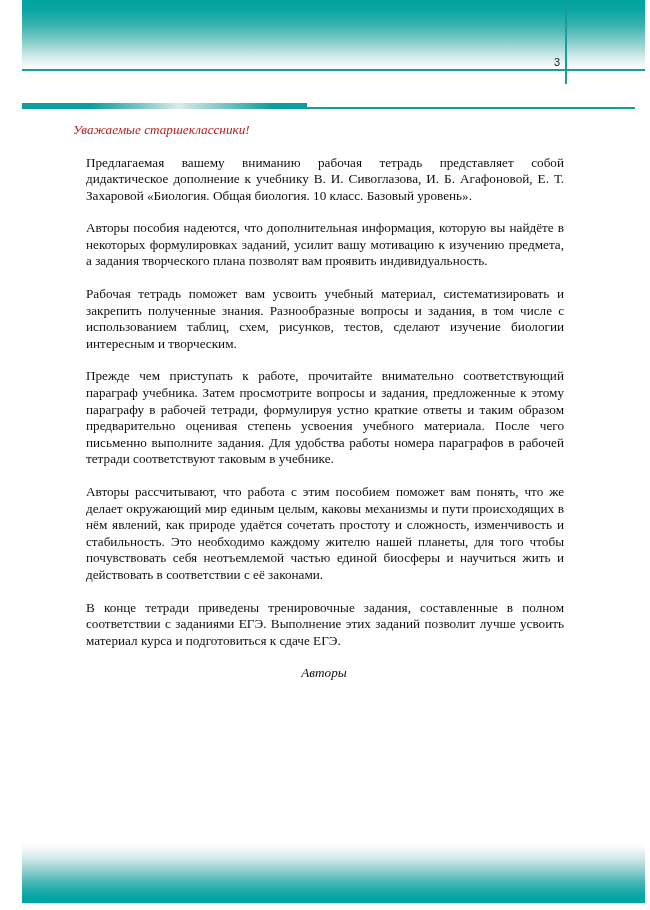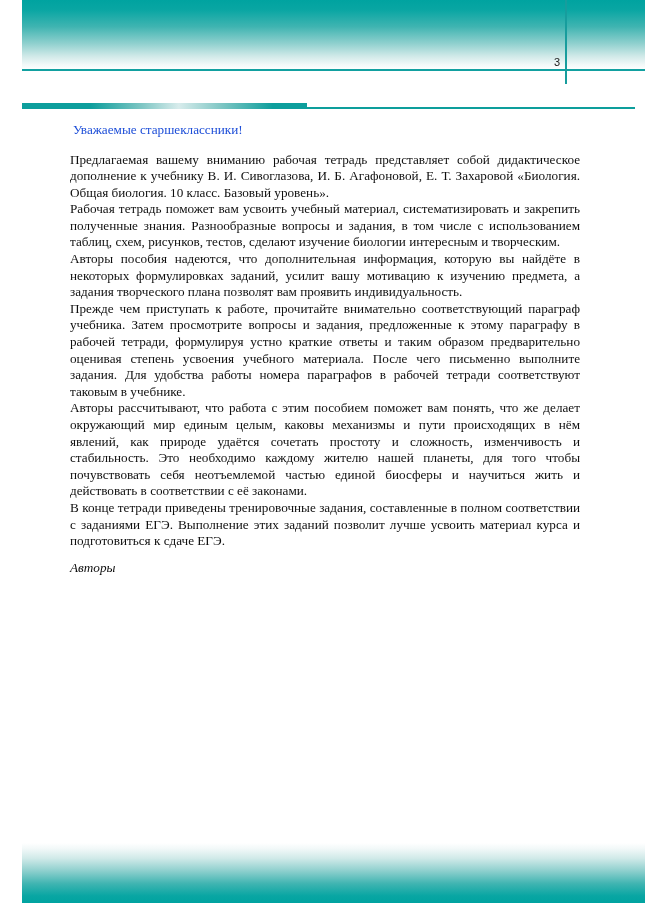--- a/index.html
+++ b/index.html
@@ -112,56 +112,57 @@
   
   .content {
     position: absolute;
     left: 70px;
     top: 122px;
     width: 510px;
   }
 
   .salutation {
     font-family: "Liberation Serif", serif;
+    font-style: italic;
     font-size: 13.2px;
     line-height: 16.5px;
-    color: #1d4ed8;
+    color: #b91c1c;
     margin: 0 0 13px 0;
     text-indent: 3px;
   }
 
   .para {
     font-family: "Liberation Serif", serif;
     font-size: 13.2px;
     line-height: 16.6px;
     color: #0f0f0f;
     text-align: justify;
     text-justify: inter-word;
-    margin: 0;
+    margin: 16px;
     hyphens: manual;
   }
 
   .para + .para { margin-top: 0px; }
 
   .closing {
     font-family: "Liberation Serif", serif;
     font-size: 13.2px;
     line-height: 16.6px;
     color: #0f0f0f;
     margin: 13px 0 0 0;
   }
 
   .signature {
     font-family: "Liberation Serif", serif;
     font-style: italic;
     font-size: 13.2px;
     line-height: 16.6px;
     color: #0f0f0f;
     margin: 10px 0 0 0;
-    text-align: left;
+    text-align: center;
     padding-right: 2px;
   }
 
   
   .footer-band {
     position: absolute;
     left: 22px;
     top: 843px;
     width: 623px;
     height: 60px;
@@ -189,24 +190,24 @@
 
   <div class="title-bar-thin"></div>
   <div class="title-bar-thick"></div>
 
   <div class="content">
 
     <p class="salutation">Уважаемые старшеклассники!</p>
 
     <p class="para">Предлагаемая вашему вниманию рабочая тетрадь представляет собой дидактическое дополнение к учебнику В. И. Сивоглазова, И. Б. Агафоновой, Е. Т. Захаровой «Биология. Общая биология. 10 класс. Базовый уровень».</p>
 
+    <p class="para">Авторы пособия надеются, что дополнительная информация, которую вы найдёте в некоторых формулировках заданий, усилит вашу мотивацию к изучению предмета, а задания творческого плана позволят вам проявить индивидуальность.</p>
+
     <p class="para">Рабочая тетрадь поможет вам усвоить учебный материал, систематизировать и закрепить полученные знания. Разнообразные вопросы и задания, в том числе с использованием таблиц, схем, рисунков, тестов, сделают изучение биологии интересным и творческим.</p>
 
-    <p class="para">Авторы пособия надеются, что дополнительная информация, которую вы найдёте в некоторых формулировках заданий, усилит вашу мотивацию к изучению предмета, а задания творческого плана позволят вам проявить индивидуальность.</p>
-
     <p class="para">Прежде чем приступать к работе, прочитайте внимательно соответствующий параграф учебника. Затем просмотрите вопросы и задания, предложенные к этому параграфу в рабочей тетради, формулируя устно краткие ответы и таким образом предварительно оценивая степень усвоения учебного материала. После чего письменно выполните задания. Для удобства работы номера параграфов в рабочей тетради соответствуют таковым в учебнике.</p>
 
     <p class="para">Авторы рассчитывают, что работа с этим пособием поможет вам понять, что же делает окружающий мир единым целым, каковы механизмы и пути происходящих в нём явлений, как природе удаётся сочетать простоту и сложность, изменчивость и стабильность. Это необходимо каждому жителю нашей планеты, для того чтобы почувствовать себя неотъемлемой частью единой биосферы и научиться жить и действовать в соответствии с её законами.</p>
 
     <p class="para">В конце тетради приведены тренировочные задания, составленные в полном соответствии с заданиями ЕГЭ. Выполнение этих заданий позволит лучше усвоить материал курса и подготовиться к сдаче ЕГЭ.</p>
 
 
     <p class="signature">Авторы</p>
 
   </div>

